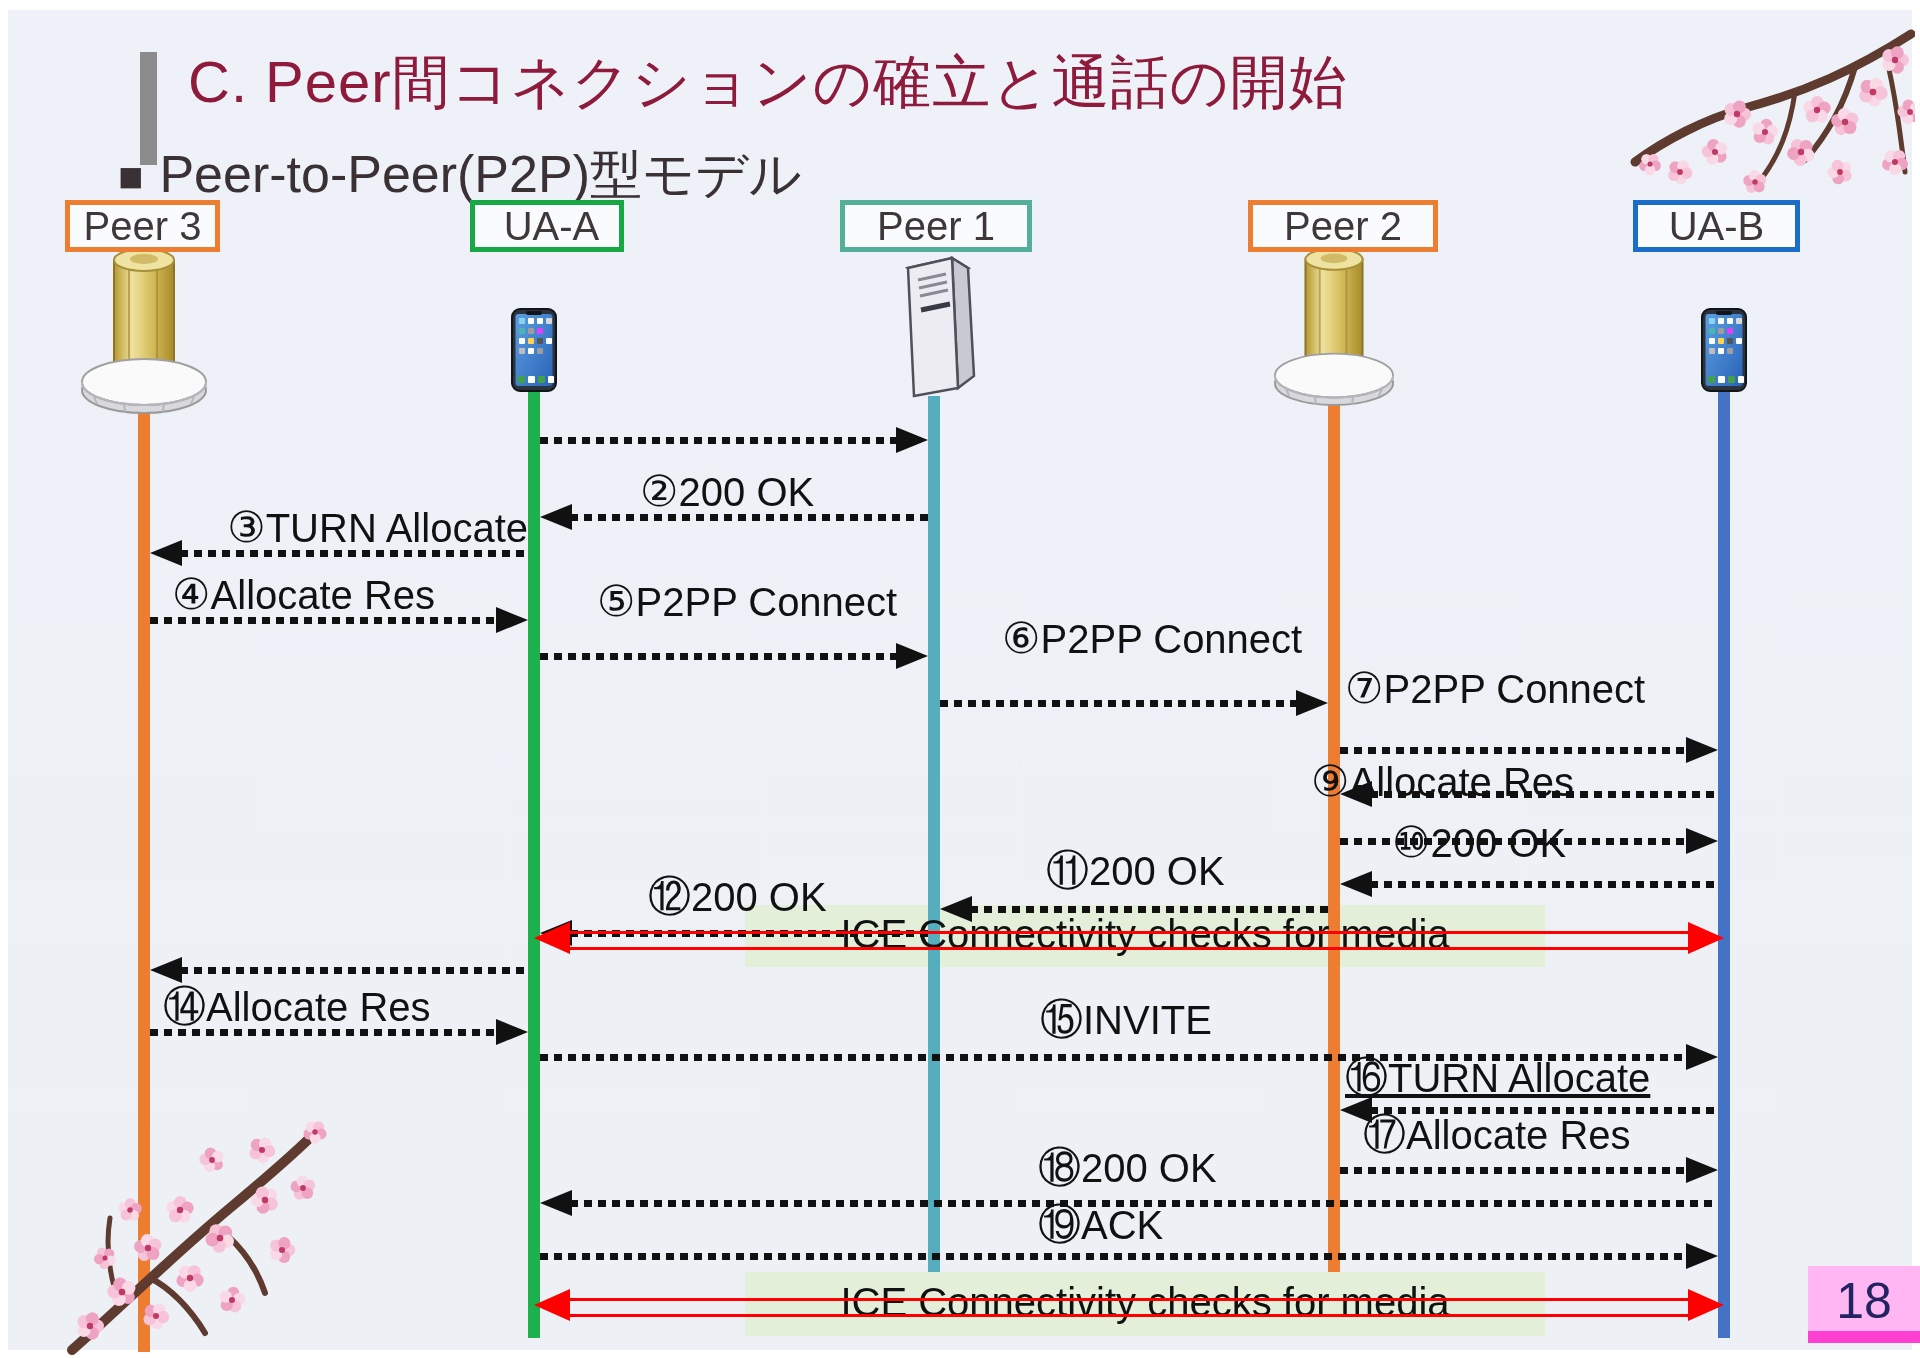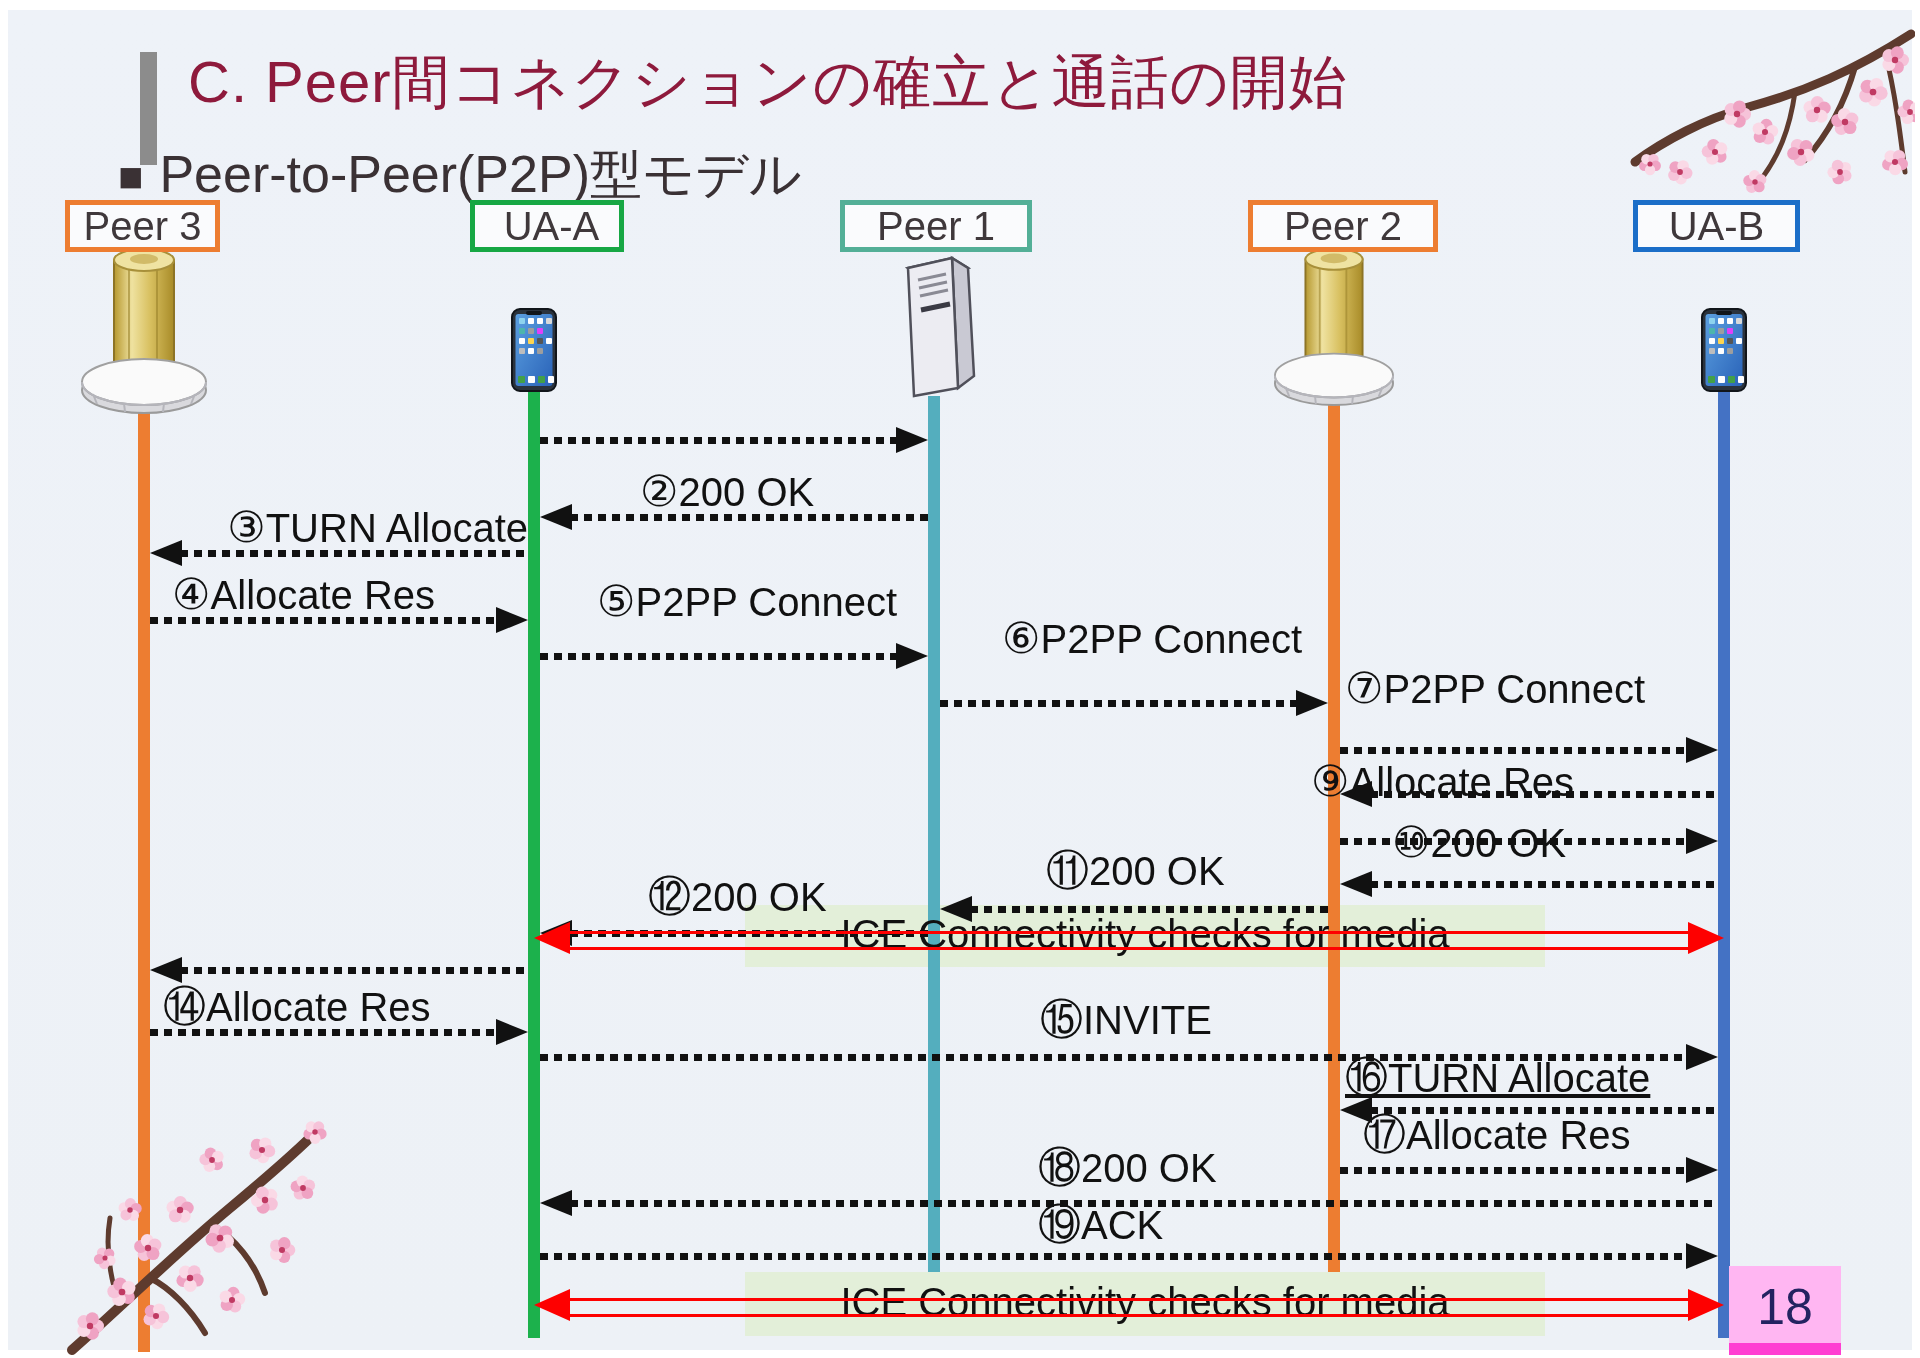--- a/index.html
+++ b/index.html
@@ -27,21 +27,21 @@
      border-top:13px solid transparent;border-bottom:13px solid transparent;}
   .ice-band-bg{position:absolute;background:#e3efd9;z-index:1;}
   .ice-band-label{position:absolute;z-index:5;font-size:40px;color:#111;text-align:center;white-space:nowrap;}
   .red-arrow{position:absolute;height:32px;z-index:6;}
   .red-arrow .rshaft{position:absolute;left:32px;right:32px;top:9px;height:13px;
      border-top:3.5px solid #fe0000;border-bottom:3.5px solid #fe0000;}
   .red-arrow .rhead{position:absolute;top:0;width:0;height:0;
      border-top:16px solid transparent;border-bottom:16px solid transparent;}
   .red-arrow .rhead.left{left:0;border-right:36px solid #fe0000;}
   .red-arrow .rhead.right{right:0;border-left:36px solid #fe0000;}
-  .page-badge{position:absolute;left:1729px;top:1266px;width:112px;height:89px;background:#ffb6f2;
+  .page-badge{position:absolute;left:1808px;top:1266px;width:112px;height:77px;background:#ffb6f2;
               z-index:8;display:flex;align-items:center;justify-content:center;}
   .page-badge span{font-size:50px;color:#232361;position:relative;top:-4px;}
   .page-badge .strip{position:absolute;left:0;right:0;bottom:0;height:12px;background:#ff3ed2;}
   .blossom{position:absolute;z-index:7;}
 </style>
 </head>
 <body>
 
 <div id="stage">
   <div class="slide-bg"></div>

